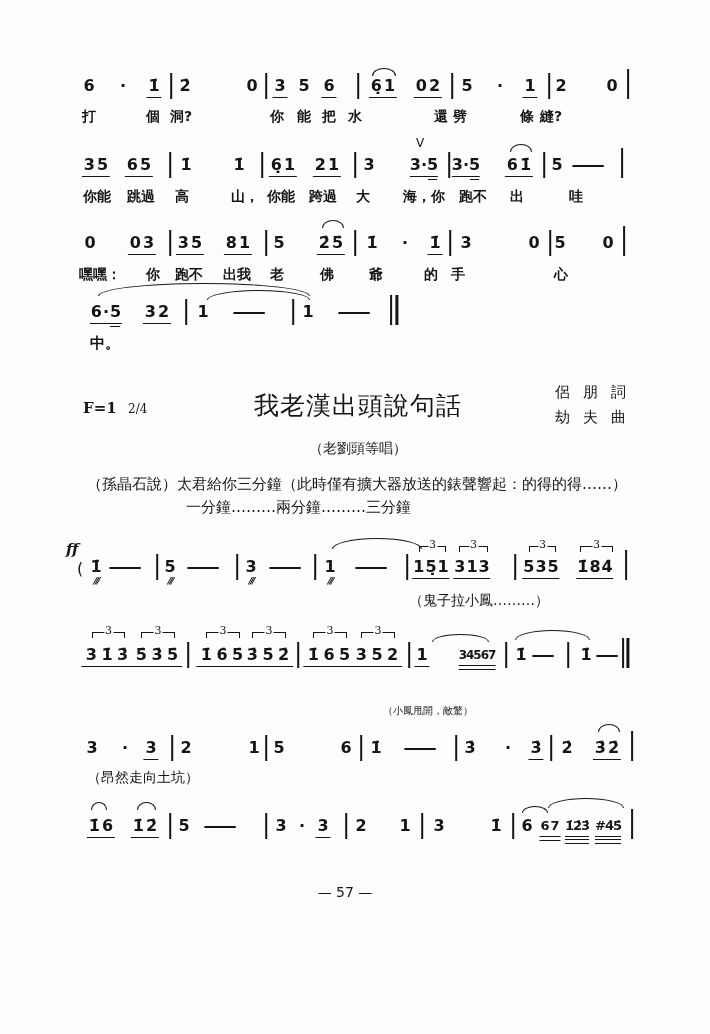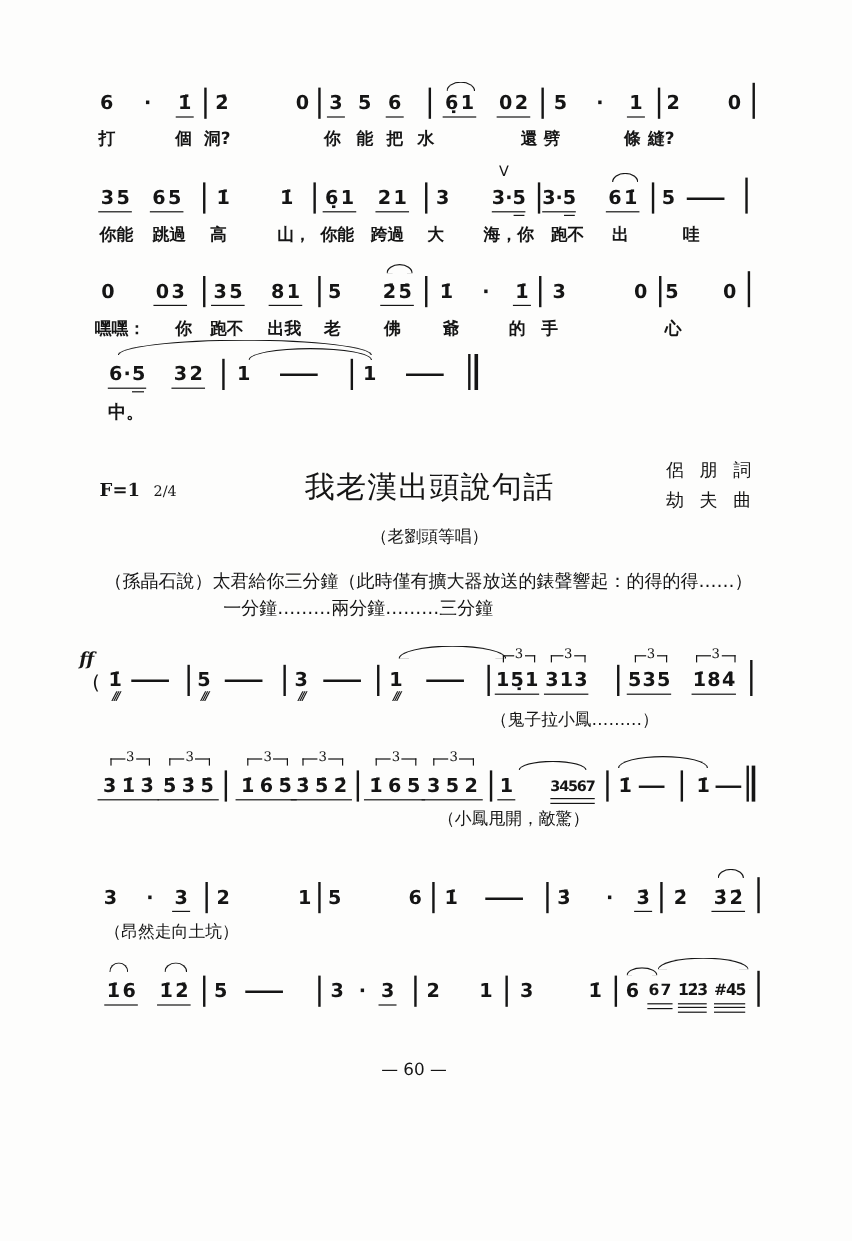--- a/index.html
+++ b/index.html
@@ -261,21 +261,21 @@
     <div class="bar" style="left:506px"></div>
     <div class="slur" style="left:515px;width:73px;top:-16px;height:9px"></div>
     <span class="t n" style="left:521px">1̇</span>
     <span class="t n dash short" style="left:543px">—</span>
     <div class="bar" style="left:568px"></div>
     <span class="t n" style="left:586px">1̇</span>
     <span class="t n dash short" style="left:607px">—</span>
     <div class="bar end" style="left:623px"></div>
     <div class="bar end thick" style="left:628px"></div>
   </div>
-  <span class="txt ctr" style="left:428px;top:675px;font-size:14px">（小鳳甩開，敵驚）</span>
+  <span class="txt ctr" style="left:428px;top:702px;font-size:10px">（小鳳甩開，敵驚）</span>
 
   <div class="row" style="top:739px">
     <span class="t n" style="left:92px">3</span>
     <span class="t n" style="left:125px">·</span>
     <span class="t n u1" style="left:151px">3</span>
     <div class="bar" style="left:172px"></div>
     <span class="t n" style="left:186px">2</span>
     <span class="t n" style="left:254px">1</span>
     <div class="bar" style="left:266px"></div>
     <span class="t n" style="left:279px">5</span>
@@ -316,16 +316,16 @@
     <div class="bar" style="left:513px"></div>
     <div class="slur" style="left:522px;width:24px;top:-11px;height:6px"></div>
     <span class="t n" style="left:527px">6</span>
     <div class="slur" style="left:548px;width:74px;top:-19px;height:9px"></div>
     <span class="t n u2 sm" style="left:550px;--ls:1px">67</span>
     <span class="t n u3 sm" style="left:577px;--ls:-1px">1̇2̇3̇</span>
     <span class="t n u3 sm" style="left:608px;--ls:-1px">#4̇5̇</span>
     <div class="bar end" style="left:632px"></div>
   </div>
 
-  <span class="txt page-no ctr" style="left:345px;top:884px">— 60 —</span>
+  <span class="txt page-no ctr" style="left:345px;top:884px">— 57 —</span>
 
 
 </div>
 
 </body></html>

